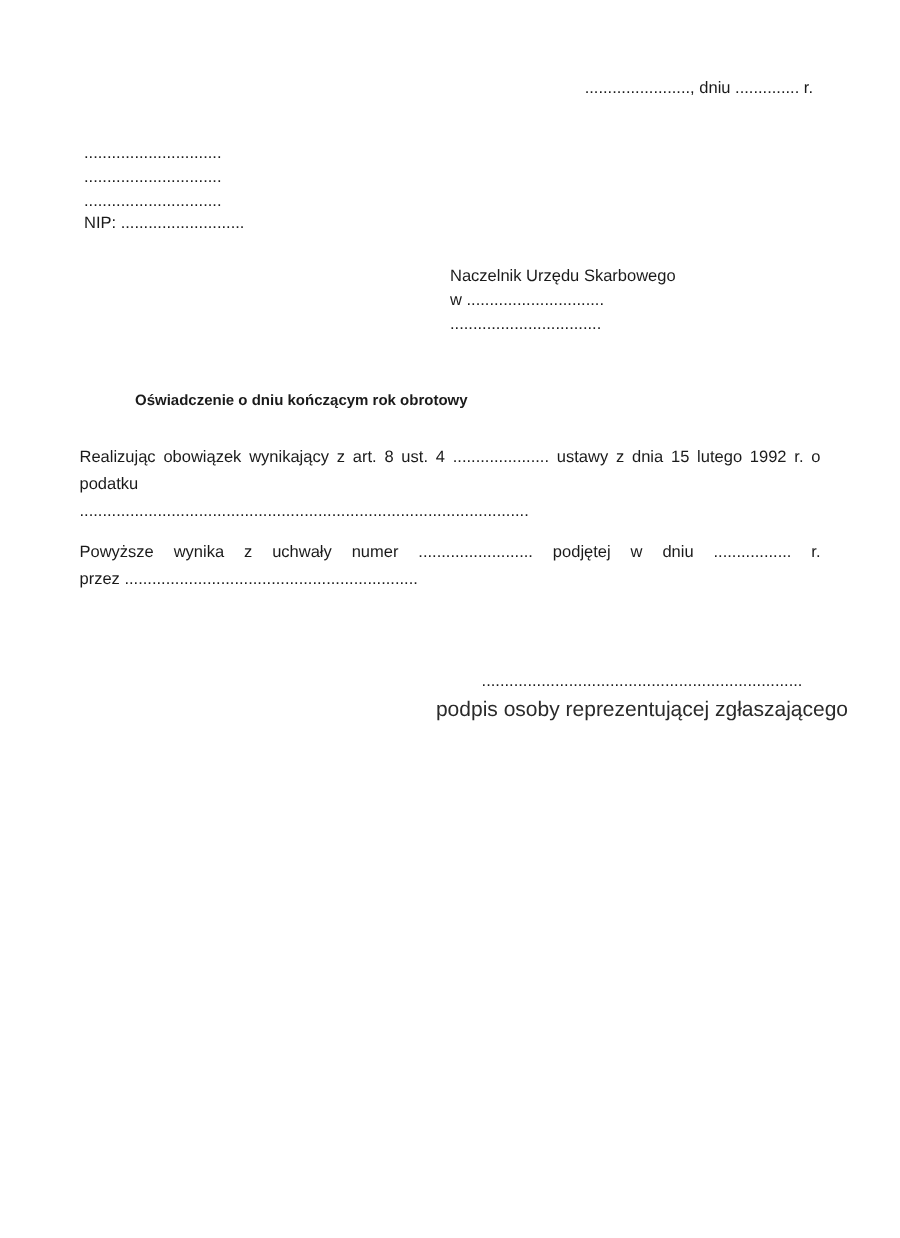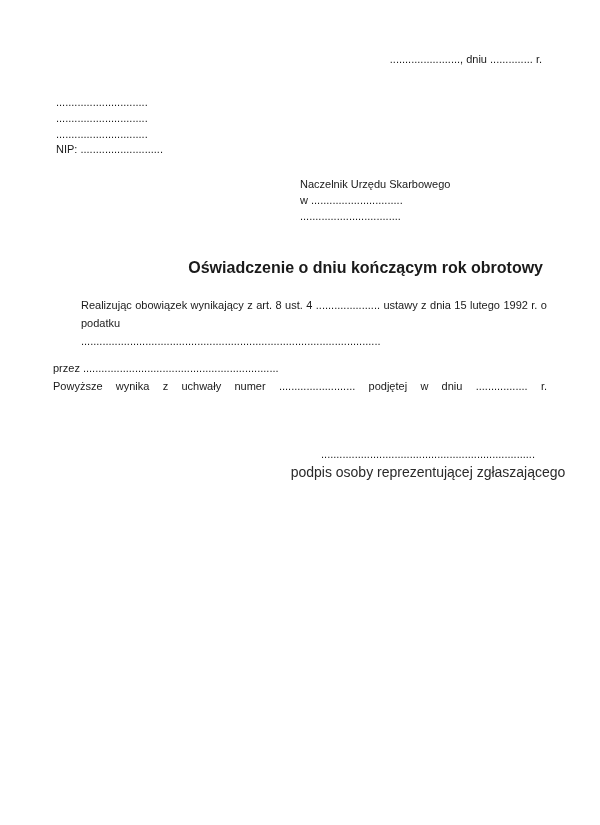--- a/index.html
+++ b/index.html
@@ -29,30 +29,30 @@
 
   
   .addressee-block {
     top: 176px; left: 300px;
   }
   .addressee-block .line { line-height: 16.2px; }
 
   
   .doc-title {
     top: 260px; left: 90px; width: 453px;
-    text-align: right;
+    text-align: left;
     font-weight: bold;
-    font-size: 16px;
+    font-size: 10px;
     line-height: 16px;
     white-space: nowrap;
   }
 
   
   .para1 { top: 296px; left: 53px; width: 494px; }
-  .para1 .bline { line-height: 18px; white-space: nowrap; overflow: hidden; margin-left: 28px; }
+  .para1 .bline { line-height: 18px; white-space: nowrap; overflow: hidden; }
   .para2 { top: 360px; left: 53px; width: 494px; }
   .para2 .bline { line-height: 17.5px; white-space: nowrap; overflow: hidden; }
   .just {
     text-align: justify;
     text-align-last: justify;
     white-space: normal !important;
   }
 
   
   .signature-block {
@@ -87,20 +87,20 @@
 </div>
 
 <div class="abs doc-title">Oświadczenie o dniu kończącym rok obrotowy</div>
 
 <div class="abs para1">
   <div class="bline just">Realizując obowiązek wynikający z art. 8 ust. 4 ..................... ustawy z dnia 15 lutego 1992 r. o podatku</div>
   <div class="bline">..................................................................................................</div>
 </div>
 
 <div class="abs para2">
+  <div class="bline just">Powyższe wynika z uchwały numer ......................... podjętej w dniu ................. r.</div>
   <div class="bline">przez ................................................................</div>
-  <div class="bline just">Powyższe wynika z uchwały numer ......................... podjętej w dniu ................. r.</div>
 </div>
 
 <div class="abs signature-block">
   <div class="sig-line">......................................................................</div>
   <div class="sig-caption">podpis osoby reprezentującej zgłaszającego</div>
 </div>
 
 </body></html>

